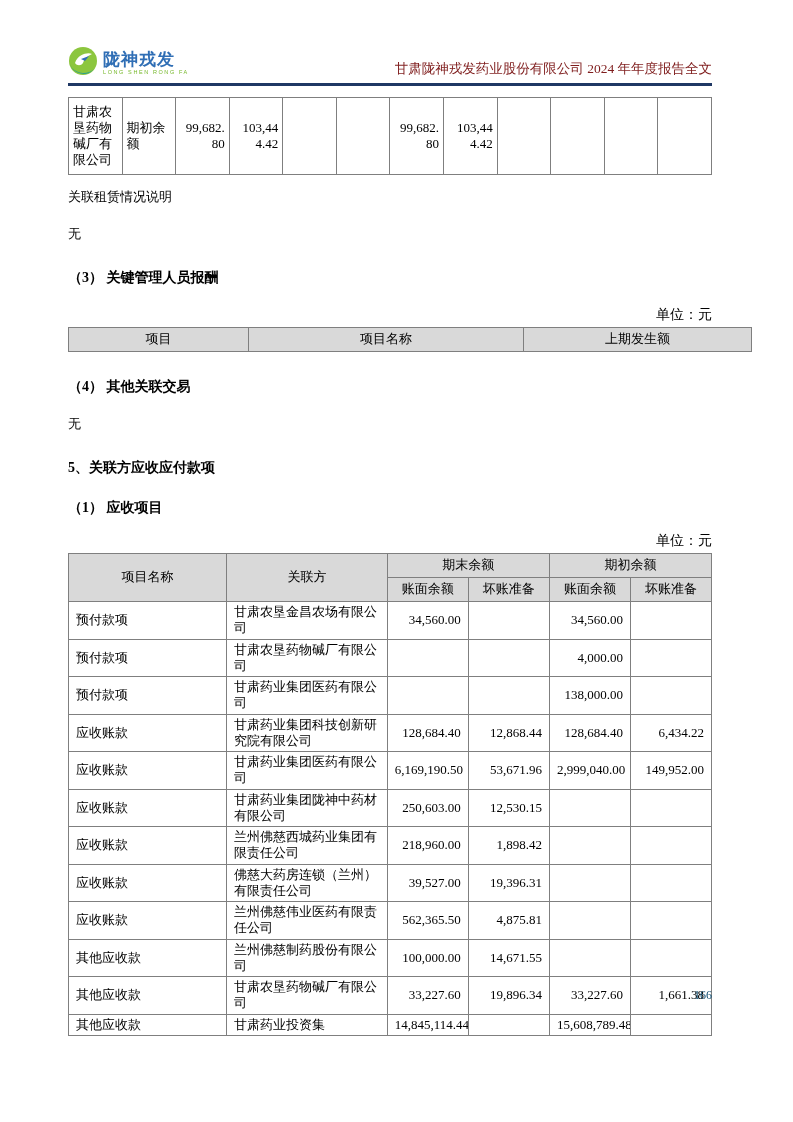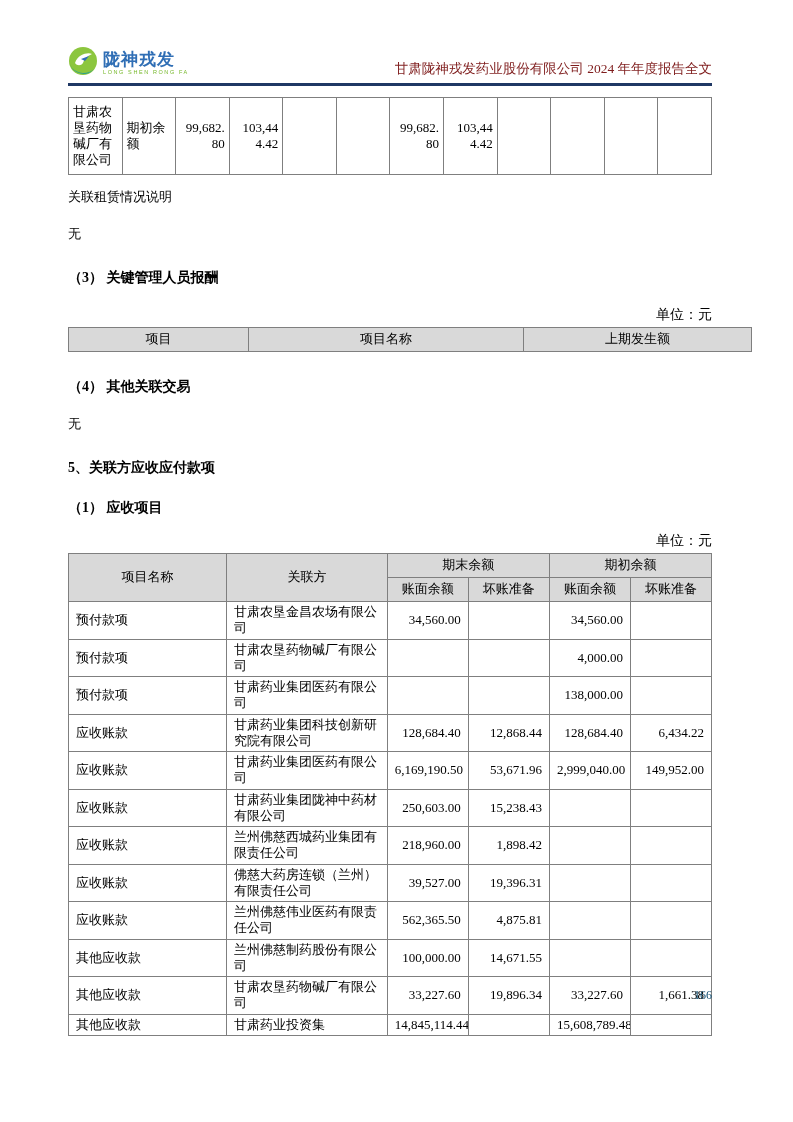--- a/index.html
+++ b/index.html
@@ -166,21 +166,21 @@
       <td class="txt">甘肃药业集团医药有限公司</td>
       <td class="num">6,169,190.50</td>
       <td class="num">53,671.96</td>
       <td class="num">2,999,040.00</td>
       <td class="num">149,952.00</td>
     </tr>
     <tr>
       <td class="txt">应收账款</td>
       <td class="txt">甘肃药业集团陇神中药材有限公司</td>
       <td class="num">250,603.00</td>
-      <td class="num">15,238.43</td>
+      <td class="num">12,530.15</td>
       <td class="num"></td>
       <td class="num"></td>
     </tr>
     <tr>
       <td class="txt">应收账款</td>
       <td class="txt">兰州佛慈西城药业集团有限责任公司</td>
       <td class="num">218,960.00</td>
       <td class="num">1,898.42</td>
       <td class="num"></td>
       <td class="num"></td>

